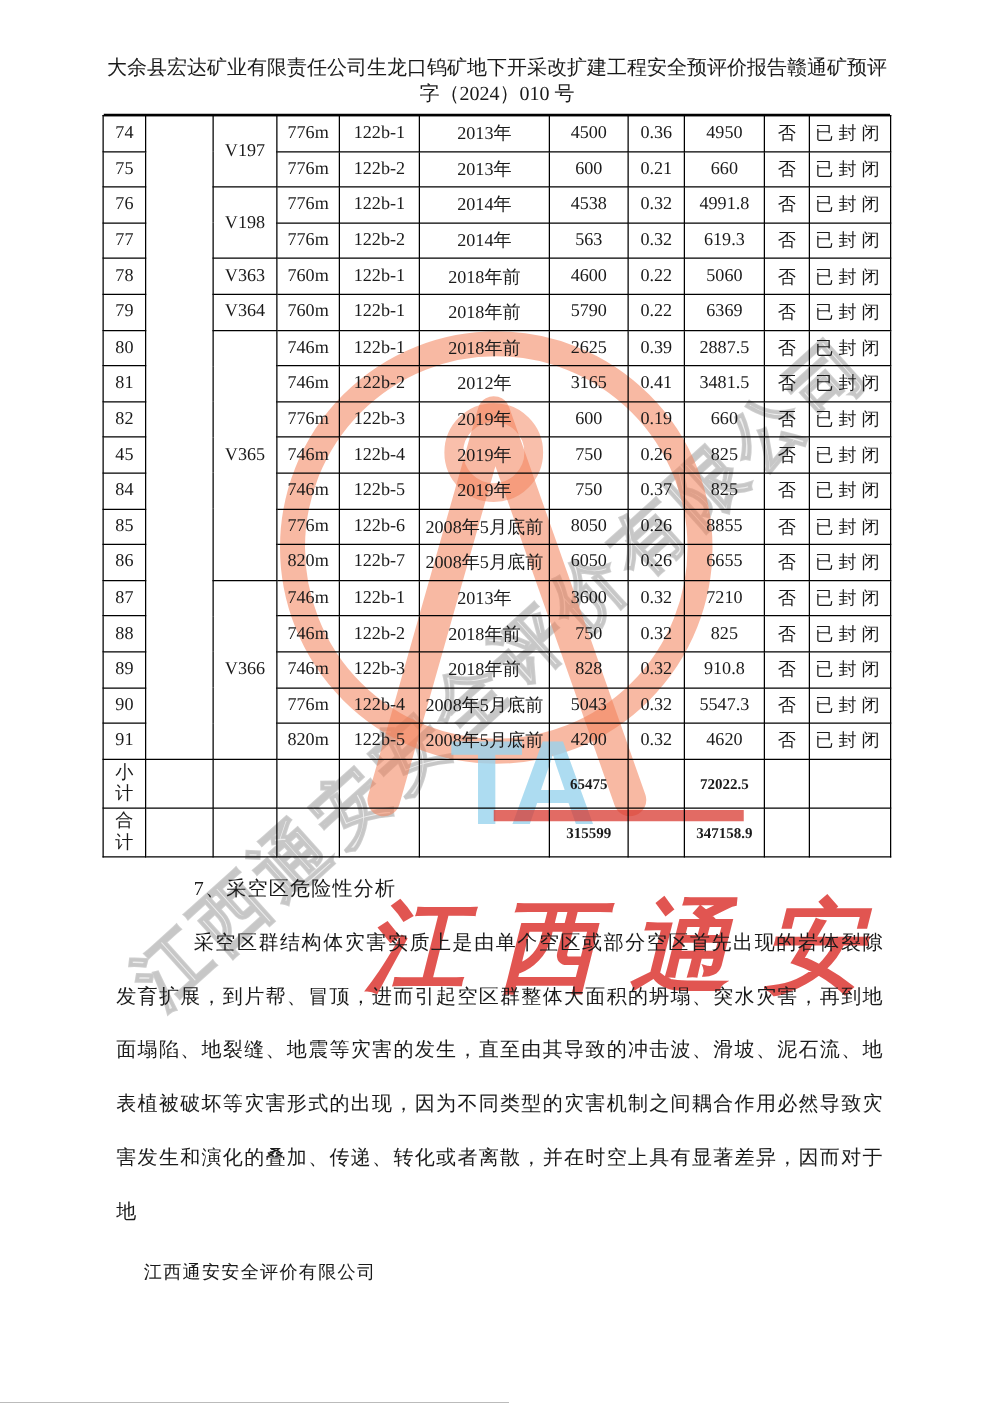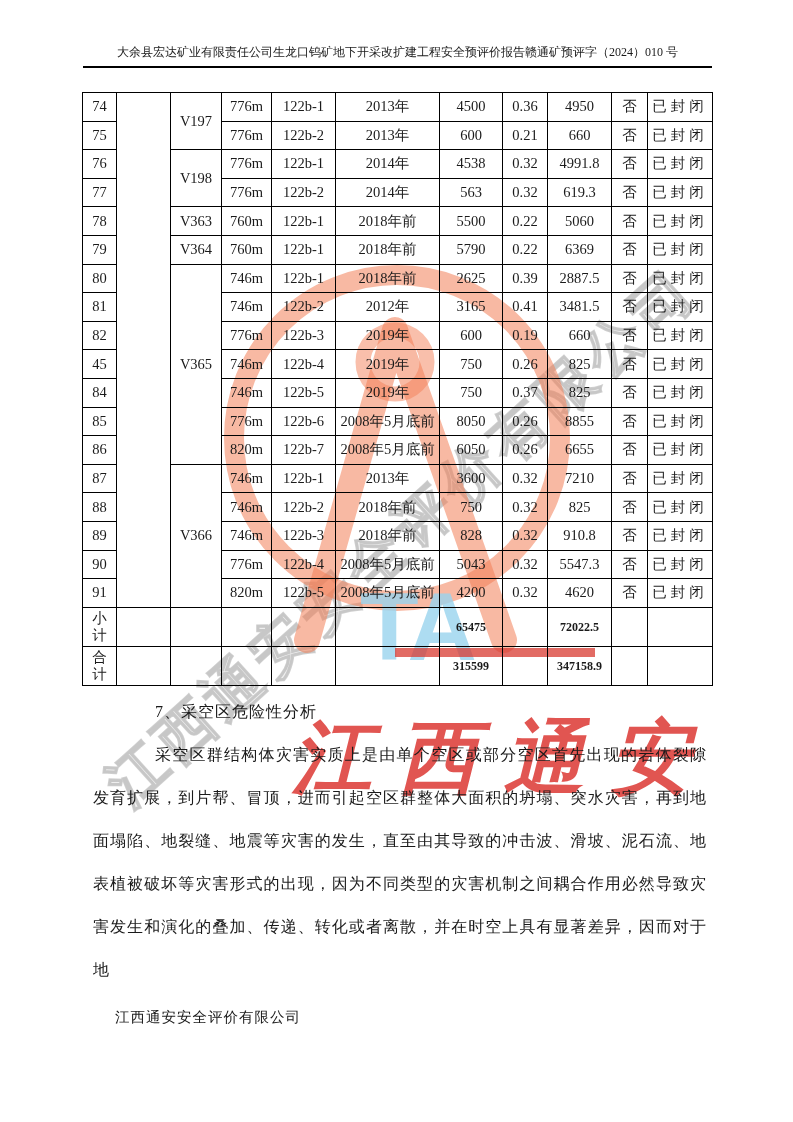--- a/index.html
+++ b/index.html
@@ -35,21 +35,21 @@
   .wm-red-text{
     position:absolute;left:292px;top:705px;
     font-size:80px;font-weight:bold;letter-spacing:26px;white-space:nowrap;
     color:rgba(219,48,43,0.82);
     font-style:italic;
   }
   
   .content{position:absolute;inset:0;z-index:1;}
   .doc-header{
     position:absolute;left:83px;top:44px;width:629px;
-    text-align:center;font-size:12px;
+    text-align:center;font-size:16px;
     border-bottom:2px solid #000;padding-bottom:5px;
   }
   table.main{
     position:absolute;left:82px;top:92px;
     border-collapse:collapse;table-layout:fixed;width:630px;
     background:transparent;
     padding-left:15px;
   }
   table.main td{
     border:1px solid #000;
@@ -160,21 +160,21 @@
             <td class="c-amount">619.3</td>
             <td class="c-flag">否</td>
             <td class="c-status">已封闭</td>
           </tr>
           <tr class="data-row">
             <td class="c-no">78</td>
             <td class="c-vein" rowspan="1">V363</td>
             <td class="c-elev">760m</td>
             <td class="c-stope">122b-1</td>
             <td class="c-year">2018年前</td>
-            <td class="c-qty">5500</td>
+            <td class="c-qty">4600</td>
             <td class="c-grade">0.22</td>
             <td class="c-amount">5060</td>
             <td class="c-flag">否</td>
             <td class="c-status">已封闭</td>
           </tr>
           <tr class="data-row">
             <td class="c-no">79</td>
             <td class="c-vein" rowspan="1">V364</td>
             <td class="c-elev">760m</td>
             <td class="c-stope">122b-1</td>

